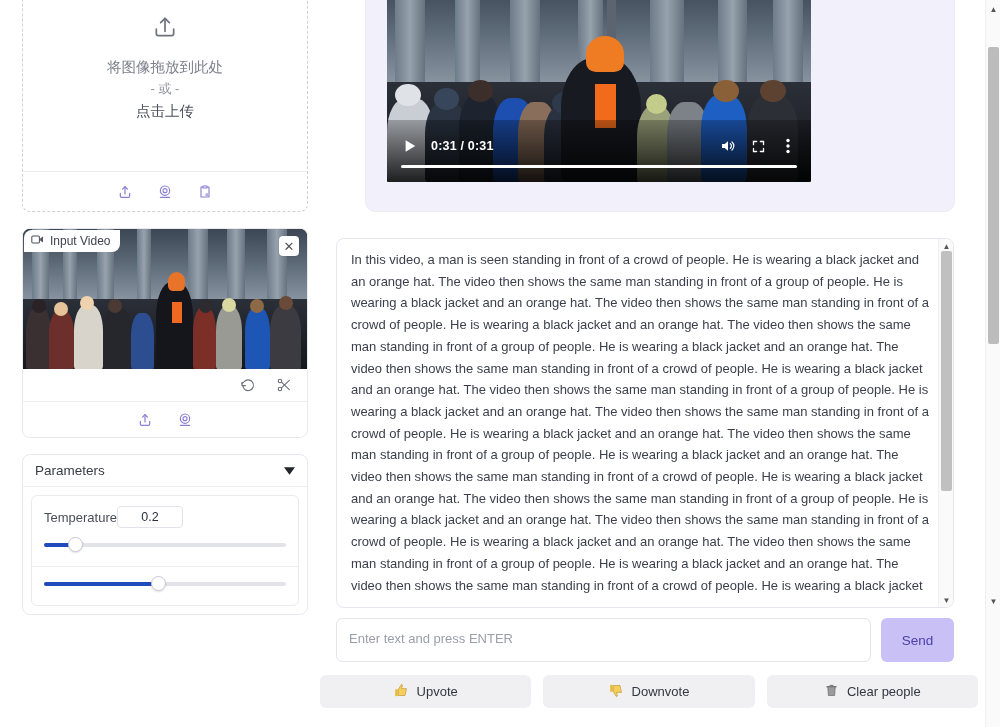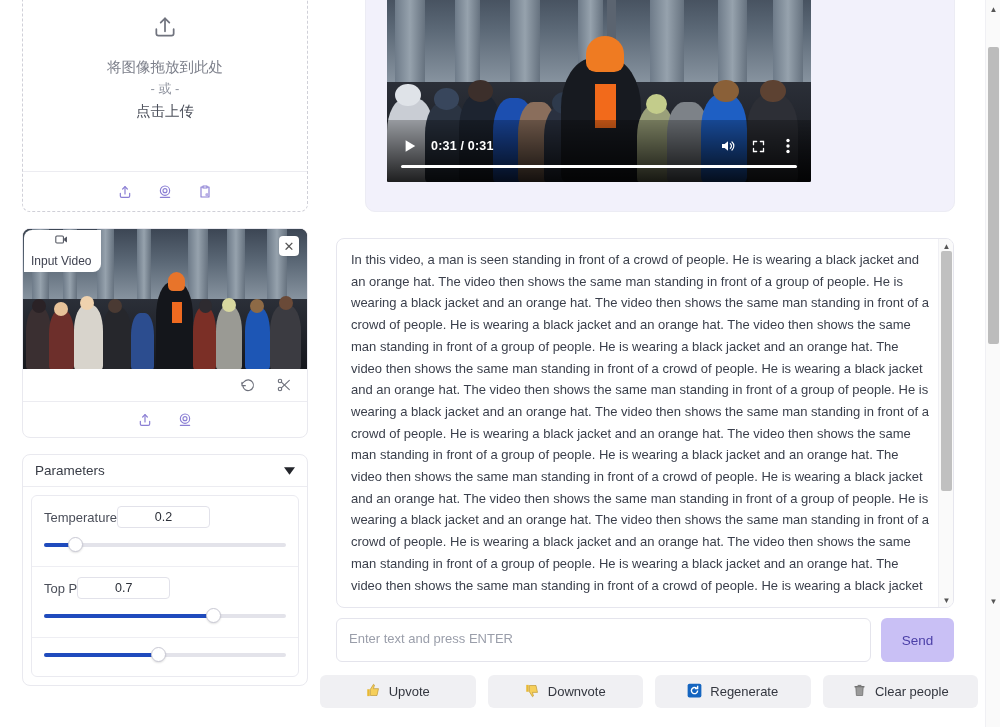--- a/index.html
+++ b/index.html
@@ -81,21 +81,20 @@
     position: absolute;
     left: 1px; top: 1px;
     background: #ffffff;
     border-bottom-right-radius: 8px;
     border-top-left-radius: 8px;
     padding: 4px 9px 4px 7px;
     font-size: 12px;
     color: #3f4250;
     display: flex; align-items: center; gap: 6px;
     z-index: 3;
-    flex-direction: column;
   }
   .vc-close {
     position: absolute;
     right: 8px; top: 7px;
     width: 20px; height: 20px;
     background: #ffffff;
     border-radius: 4px;
     display: flex; align-items: center; justify-content: center;
     font-size: 13px; color: #555;
     cursor: pointer;
@@ -151,21 +150,21 @@
     overflow: hidden;
   }
   .param-row { padding: 10px 12px 14px; }
   .param-row + .param-row { border-top: 1px solid #eeeef3; }
   .param-top {
     display: flex; align-items: center;
     margin-bottom: 10px;
   }
   .param-label { font-size: 13px; color: #4a4e59; }
   .param-value {
-    width: 93px; height: 22px;
+    width: 66px; height: 22px;
     border: 1px solid #e2e2ea;
     border-radius: 4px;
     background: #fff;
     font-size: 12.5px;
     color: #2b2f38;
     display: flex; align-items: center; justify-content: center;
     cursor: text;
   }
   .slider {
     position: relative;
@@ -553,31 +552,20 @@
               <span class="param-label">Temperature</span>
               <span class="param-value">0.2</span>
             </div>
             <div class="slider">
               <div class="slider-track"></div>
               <div class="slider-fill" style="width:13%"></div>
               <div class="slider-thumb" style="left:calc(13% - 7px)"></div>
             </div>
           </div>
 
-          <div class="param-row">
-            <div class="param-top">
-              <span class="param-label">Top P</span>
-              <span class="param-value">0.7</span>
-            </div>
-            <div class="slider">
-              <div class="slider-track"></div>
-              <div class="slider-fill" style="width:70%"></div>
-              <div class="slider-thumb" style="left:calc(70% - 7px)"></div>
-            </div>
-          </div>
 
           <div class="param-row">
             <div class="slider">
               <div class="slider-track"></div>
               <div class="slider-fill" style="width:47%"></div>
               <div class="slider-thumb" style="left:calc(47% - 7px)"></div>
             </div>
           </div>
 
         </div>
@@ -689,30 +677,20 @@
           <svg width="15" height="15" viewBox="0 0 24 24">
               <path d="M2 3h4v11H2z" fill="#e8b933"></path>
               <path d="M7 14l5 8 1.5-1.2L12 15h8L17.6 4H7z" fill="#f6cf5a" stroke="#b9912a" stroke-width="1"></path>
             </svg>
         </span>
         <span>Downvote</span>
       </button>
       <button class="act-btn">
         <span>
           <svg width="15" height="15" viewBox="0 0 24 24">
-              <rect x="1" y="1" width="22" height="22" rx="3" fill="#1565c0"></rect>
-              <path d="M17 12a5 5 0 1 1-1.6-3.6" fill="none" stroke="#fff" stroke-width="2.2"></path>
-              <path d="M17 4.5V9h-4.5" fill="none" stroke="#fff" stroke-width="2.2"></path>
-            </svg>
-        </span>
-        <span>Regenerate</span>
-      </button>
-      <button class="act-btn">
-        <span>
-          <svg width="15" height="15" viewBox="0 0 24 24">
               <path d="M4 6h16" stroke="#6b6b6b" stroke-width="2"></path>
               <path d="M6 6h12l-1 14H7z" fill="#9a9a9a" stroke="#5e5e5e" stroke-width="1"></path>
               <path d="M9 3h6v3H9z" fill="#7d7d7d"></path>
             </svg>
         </span>
         <span>Clear people</span>
       </button>
     </div>
   </div>
 

